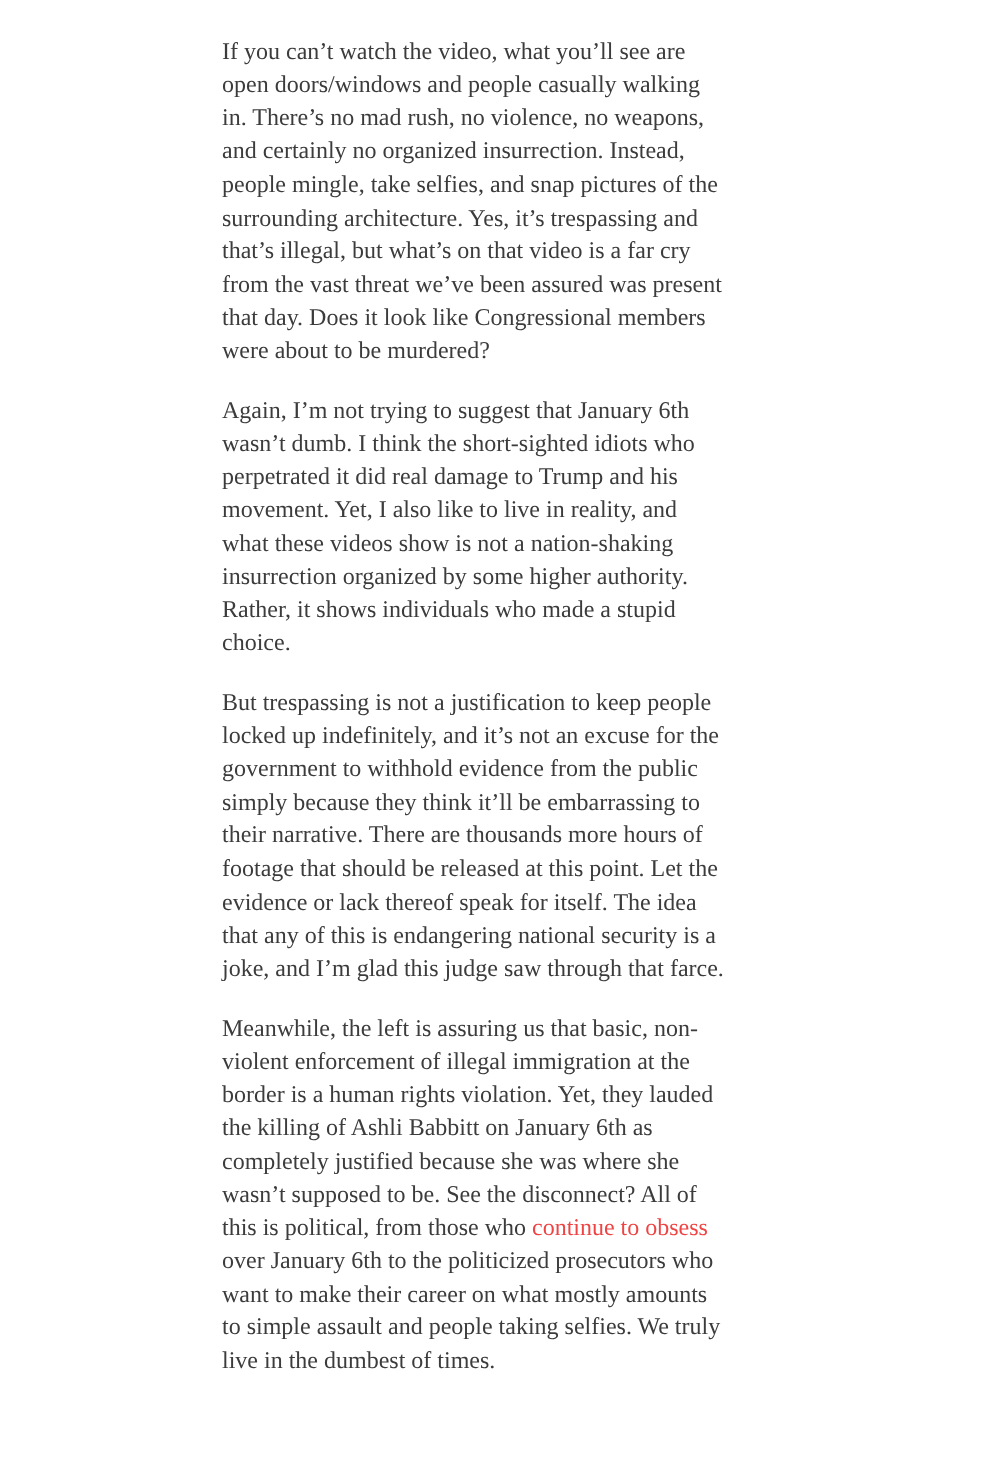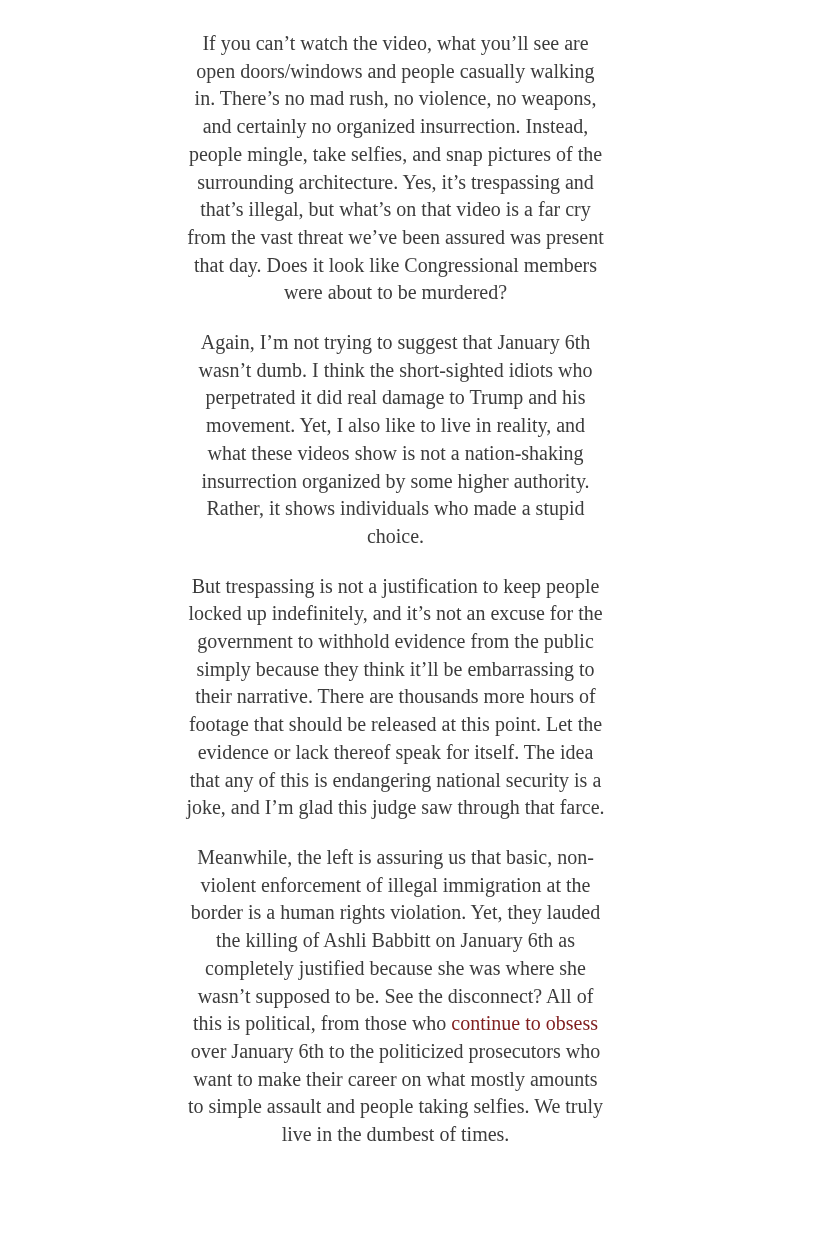--- a/index.html
+++ b/index.html
@@ -15,31 +15,31 @@
     font-family: "Liberation Serif", "DejaVu Serif", serif;
   }
   .article-body {
     position: absolute;
     left: 185px;
     top: 30px;
     width: 421px;
     color: #3c3c3c;
     font-size: 20px;
     line-height: 27.7px;
-    text-align: center;
+    text-align: left;
   }
   .article-body p {
     margin: 0 0 22px 0;
     padding: 0;
   }
   .article-body p:last-child {
     margin-bottom: 0;
   }
   a.inline-link {
-    color: #7f1d1d;
+    color: #ef4444;
     text-decoration: none;
     cursor: pointer;
   }
 </style>
 </head>
 <body>
 
 <main class="article-body">
   <p>If you can’t watch the video, what you’ll see are open doors/windows and people casually walking in. There’s no mad rush, no violence, no weapons, and certainly no organized insurrection. Instead, people mingle, take selfies, and snap pictures of the surrounding architecture. Yes, it’s trespassing and that’s illegal, but what’s on that video is a far cry from the vast threat we’ve been assured was present that day. Does it look like Congressional members were about to be murdered?</p>
 

